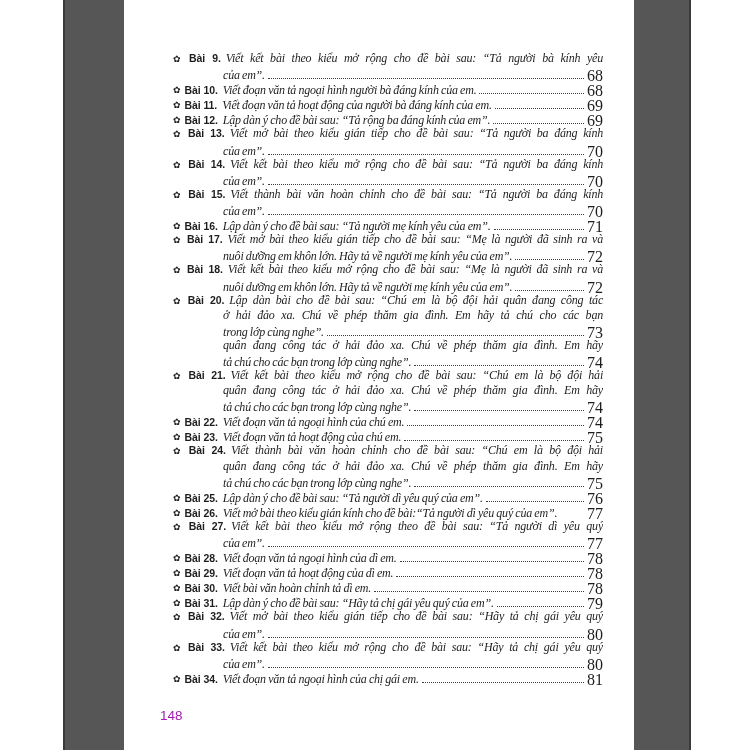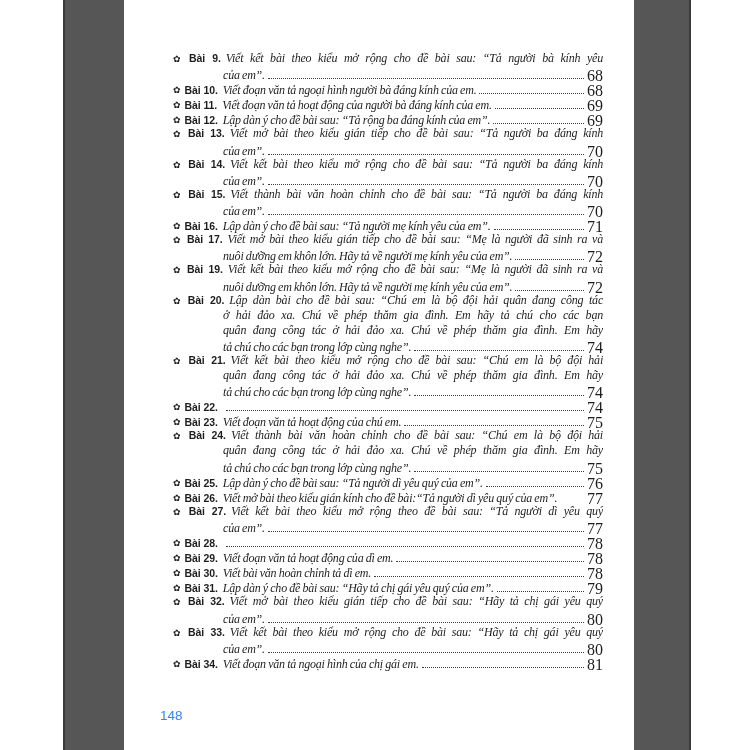--- a/index.html
+++ b/index.html
@@ -28,21 +28,21 @@
     font-size:10.5px;letter-spacing:-0.1px;word-spacing:0;margin-right:5px;white-space:nowrap;
   }
   .dots{
     flex:1 1 auto;min-width:6px;align-self:flex-end;
     margin:0 3px 3px 3px;border-bottom:1.5px dotted #3d3d3d;
   }
   .gap{flex:1 1 auto;}
   .pg{font-style:normal;font-size:16px;letter-spacing:0;white-space:nowrap;}
   .pagenum{
     position:absolute;left:160px;top:708px;
-    font-family:"Liberation Sans",sans-serif;font-size:13.5px;color:#3b82f6;
+    font-family:"Liberation Sans",sans-serif;font-size:13.5px;color:#a21caf;
   }
 </style>
 </head>
 <body>
 
 <div class="band left"></div>
 <div class="band right"></div>
 
 <main class="page">
   <section id="toc">
@@ -116,30 +116,35 @@
       </div>
       <div class="entry">
         <div class="line just"><span class="bullet">✿</span><span class="lbl">Bài 17.</span><span class="txt">Viết mở bài theo kiểu gián tiếp cho đề bài sau: “Mẹ là người đã sinh ra và</span></div>
         <div class="line flexline cont">
           <span class="txt">nuôi dưỡng em khôn lớn. Hãy tả về người mẹ kính yêu của em”.</span>
           <span class="dots"></span>
           <span class="pg">72</span>
         </div>
       </div>
       <div class="entry">
-        <div class="line just"><span class="bullet">✿</span><span class="lbl">Bài 19.</span><span class="txt">Viết kết bài theo kiểu mở rộng cho đề bài sau: “Mẹ là người đã sinh ra và</span></div>
+        <div class="line just"><span class="bullet">✿</span><span class="lbl">Bài 18.</span><span class="txt">Viết kết bài theo kiểu mở rộng cho đề bài sau: “Mẹ là người đã sinh ra và</span></div>
         <div class="line flexline cont">
           <span class="txt">nuôi dưỡng em khôn lớn. Hãy tả về người mẹ kính yêu của em”.</span>
           <span class="dots"></span>
           <span class="pg">72</span>
         </div>
       </div>
       <div class="entry">
         <div class="line just"><span class="bullet">✿</span><span class="lbl">Bài 20.</span><span class="txt">Lập dàn bài cho đề bài sau: “Chú em là bộ đội hải quân đang công tác</span></div>
         <div class="line just cont"><span class="txt">ở hải đảo xa. Chú về phép thăm gia đình. Em hãy tả chú cho các bạn</span></div>
+        <div class="line flexline cont">
+          <span class="txt">trong lớp cùng nghe”.</span>
+          <span class="dots"></span>
+          <span class="pg">73</span>
+        </div>
       </div>
       <div class="entry">
         <div class="line just cont"><span class="txt">quân đang công tác ở hải đảo xa. Chú về phép thăm gia đình. Em hãy</span></div>
         <div class="line flexline cont">
           <span class="txt">tả chú cho các bạn trong lớp cùng nghe”.</span>
           <span class="dots"></span>
           <span class="pg">74</span>
         </div>
       </div>
       <div class="entry">
@@ -148,20 +153,21 @@
         <div class="line flexline cont">
           <span class="txt">tả chú cho các bạn trong lớp cùng nghe”.</span>
           <span class="dots"></span>
           <span class="pg">74</span>
         </div>
       </div>
       <div class="entry">
         <div class="line flexline">
           <span class="bullet">✿</span>
           <span class="lbl">Bài 22.</span>
+          <span class="txt">Viết đoạn văn tả ngoại hình của chú em.</span>
           <span class="dots"></span>
           <span class="pg">74</span>
         </div>
       </div>
       <div class="entry">
         <div class="line flexline">
           <span class="bullet">✿</span>
           <span class="lbl">Bài 23.</span>
           <span class="txt">Viết đoạn văn tả hoạt động của chú em.</span>
           <span class="dots"></span>
@@ -200,20 +206,21 @@
         <div class="line flexline cont">
           <span class="txt">của em”.</span>
           <span class="dots"></span>
           <span class="pg">77</span>
         </div>
       </div>
       <div class="entry">
         <div class="line flexline">
           <span class="bullet">✿</span>
           <span class="lbl">Bài 28.</span>
+          <span class="txt">Viết đoạn văn tả ngoại hình của dì em.</span>
           <span class="dots"></span>
           <span class="pg">78</span>
         </div>
       </div>
       <div class="entry">
         <div class="line flexline">
           <span class="bullet">✿</span>
           <span class="lbl">Bài 29.</span>
           <span class="txt">Viết đoạn văn tả hoạt động của dì em.</span>
           <span class="dots"></span>

